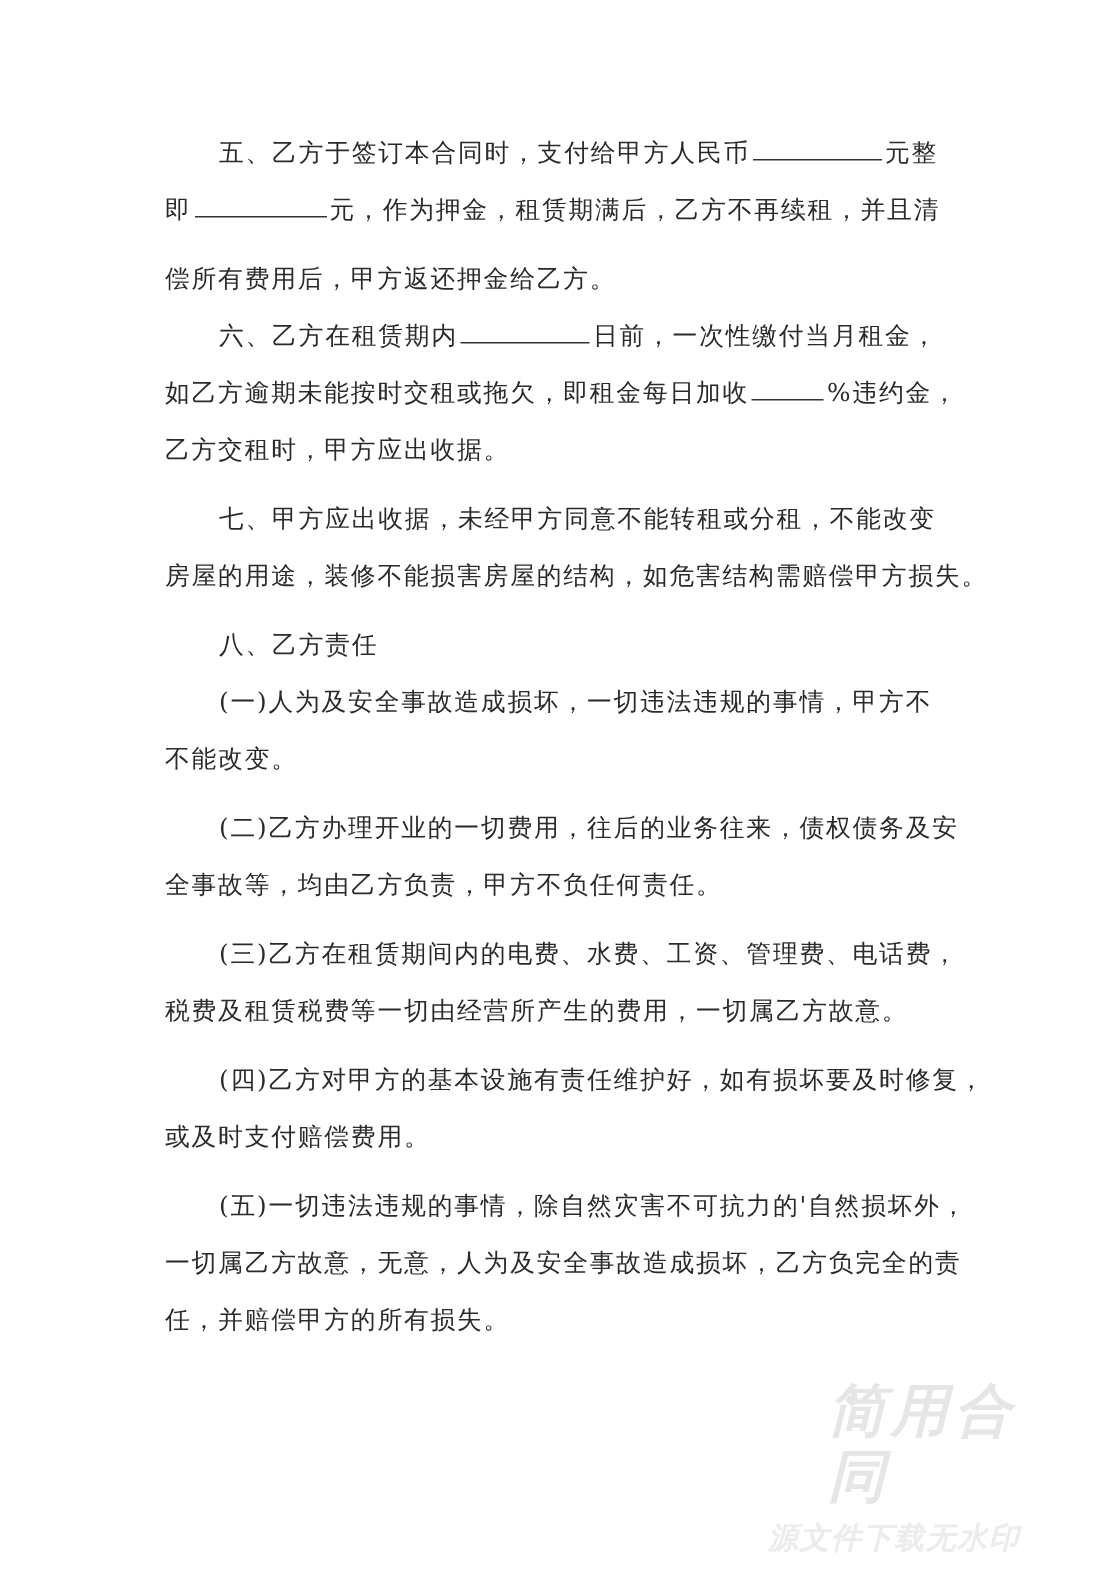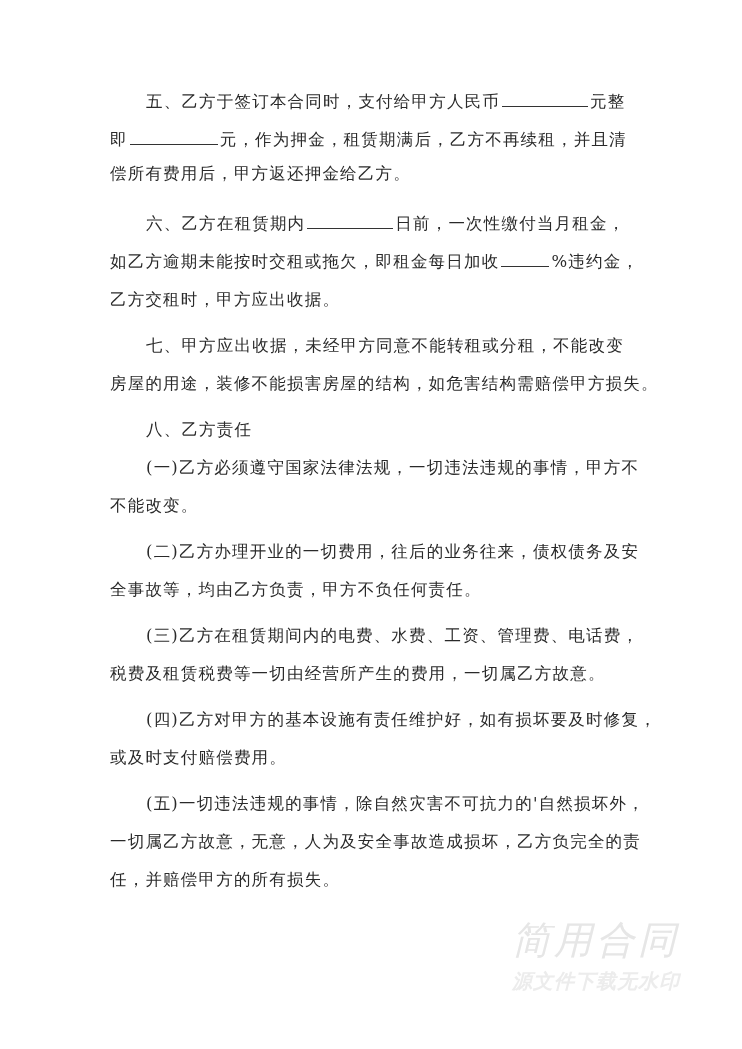--- a/index.html
+++ b/index.html
@@ -9,55 +9,55 @@
     .line {
       position:absolute; left:0; white-space:nowrap;
       font-family:"DejaVu Serif", "Liberation Serif", serif;
       font-size:16.5px; color:#2a2a2a; letter-spacing:1.2px;
       height:24px; line-height:24px;
     }
     .indent { left:36px; }
     .blank { display:inline-block; border-bottom:1.2px solid #333; height:16px; vertical-align:baseline; margin:0 2px; }
     .watermark { position:absolute; left:512px; top:918px; width:190px; text-align:left; }
     .wm-title {
-      font-family:"DejaVu Sans", "Liberation Sans", sans-serif; font-weight:normal; font-style:italic;
-      font-size:38px; color:#e6e6e6; letter-spacing:4px; line-height:44px;
+      font-family:"DejaVu Sans", "Liberation Sans", sans-serif; font-weight:bold; font-style:italic;
+      font-size:38px; color:#e6e6e6; letter-spacing:4px; line-height:44px;margin-left:40px;
     }
     .wm-sub {
       font-family:"DejaVu Sans", "Liberation Sans", sans-serif; font-weight:bold; font-style:italic;
       font-size:20px; color:#ececec; letter-spacing:1px; margin-top:6px; line-height:26px;
     }
   </style>
 </head>
 <body>
 
 <div class="page">
   <div class="content">
     <div class="line indent" style="top:0px">
       <span>五、乙方于签订本合同时，支付给甲方人民币</span><span class="blank" style="width:86px"></span><span>元整</span>
     </div>
     <div class="line" style="top:38px">
       <span>即</span><span class="blank" style="width:88px"></span><span>元，作为押金，租赁期满后，乙方不再续租，并且清</span>
     </div>
-    <div class="line" style="top:72px">偿所有费用后，甲方返还押金给乙方。</div>
+    <div class="line" style="top:84px">偿所有费用后，甲方返还押金给乙方。</div>
 
     <div class="line indent" style="top:122px">
       <span>六、乙方在租赁期内</span><span class="blank" style="width:86px"></span><span>日前，一次性缴付当月租金，</span>
     </div>
     <div class="line" style="top:160px">
       <span>如乙方逾期未能按时交租或拖欠，即租金每日加收</span><span class="blank" style="width:48px"></span><span>%违约金，</span>
     </div>
     <div class="line" style="top:198px">乙方交租时，甲方应出收据。</div>
 
     <div class="line indent" style="top:244px">七、甲方应出收据，未经甲方同意不能转租或分租，不能改变</div>
     <div class="line" style="top:282px">房屋的用途，装修不能损害房屋的结构，如危害结构需赔偿甲方损失。</div>
 
     <div class="line indent" style="top:328px">八、乙方责任</div>
 
-    <div class="line indent" style="top:366px">(一)乙方必须遵守国家法律法规，一切违法违规的事情，甲方不</div>
+    <div class="line indent" style="top:366px">(一)人为及安全事故造成损坏，一切违法违规的事情，甲方不</div>
     <div class="line" style="top:404px">不能改变。</div>
 
     <div class="line indent" style="top:450px">(二)乙方办理开业的一切费用，往后的业务往来，债权债务及安</div>
     <div class="line" style="top:488px">全事故等，均由乙方负责，甲方不负任何责任。</div>
 
     <div class="line indent" style="top:534px">(三)乙方在租赁期间内的电费、水费、工资、管理费、电话费，</div>
     <div class="line" style="top:572px">税费及租赁税费等一切由经营所产生的费用，一切属乙方故意。</div>
 
     <div class="line indent" style="top:618px">(四)乙方对甲方的基本设施有责任维护好，如有损坏要及时修复，</div>
     <div class="line" style="top:656px">或及时支付赔偿费用。</div>

